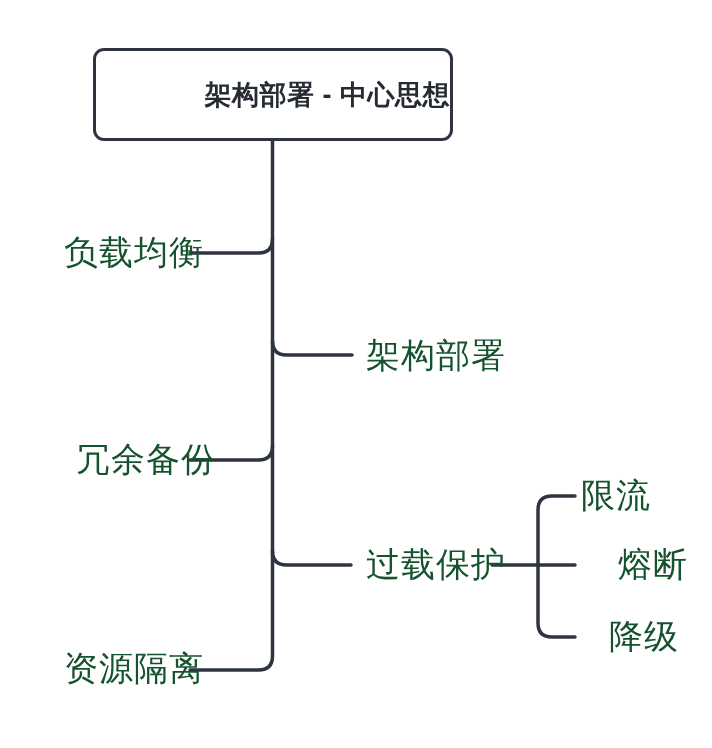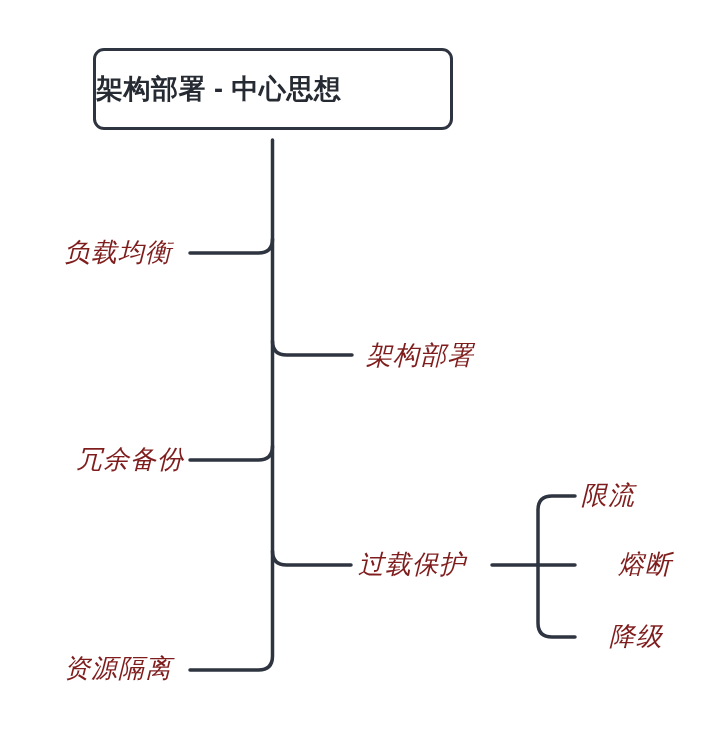--- a/index.html
+++ b/index.html
@@ -27,45 +27,44 @@
     stroke: #2e3440;
     stroke-width: 3.5;
     stroke-linecap: round;
     stroke-linejoin: round;
   }
   .root-node {
     position: absolute;
     left: 93px;
     top: 48px;
     width: 360px;
-    height: 82px;
+    height: 93px;
     box-sizing: border-box;
     border: 3px solid #2e3440;
     border-radius: 11px;
     background: #ffffff;
     display: flex;
     align-items: center;
-    justify-content: flex-start;
+    justify-content: flex-end;
   }
   .root-node .root-label {
     font-size: 27px;
     font-weight: bold;
     color: #262b33;
     letter-spacing: 0.5px;
     white-space: nowrap;
   }
   .node-label {
     position: absolute;
     transform: translateY(-54%);
-    font-size: 26px;
-    color: #7f1d1d;
+    font-size: 34px;
+    color: #14532d;
     letter-spacing: 1px;
     white-space: nowrap;
     line-height: 1;
-    font-style: italic;
   }
 </style>
 </head>
 <body>
 
 <div class="canvas">
 
   <svg class="connectors" viewBox="0 0 712 748" xmlns="http://www.w3.org/2000/svg">
 
     <path d="M272.5,140 L272.5,656 Q272.5,670 258.5,670 L190,670"></path>
@@ -86,21 +85,21 @@
   <div class="root-node">
     <span class="root-label">架构部署 - 中心思想</span>
   </div>
 
   <div class="node-label" style="left:64px; top:253px;">负载均衡</div>
 
   <div class="node-label" style="left:366px; top:356px;">架构部署</div>
 
   <div class="node-label" style="left:76px; top:460px;">冗余备份</div>
 
-  <div class="node-label" style="left:358px; top:565px;">过载保护</div>
+  <div class="node-label" style="left:366px; top:565px;">过载保护</div>
 
   <div class="node-label" style="left:581px; top:496px;">限流</div>
 
   <div class="node-label" style="left:618px; top:565px;">熔断</div>
 
   <div class="node-label" style="left:609px; top:637px;">降级</div>
 
   <div class="node-label" style="left:64px; top:669px;">资源隔离</div>
 
 </div>

